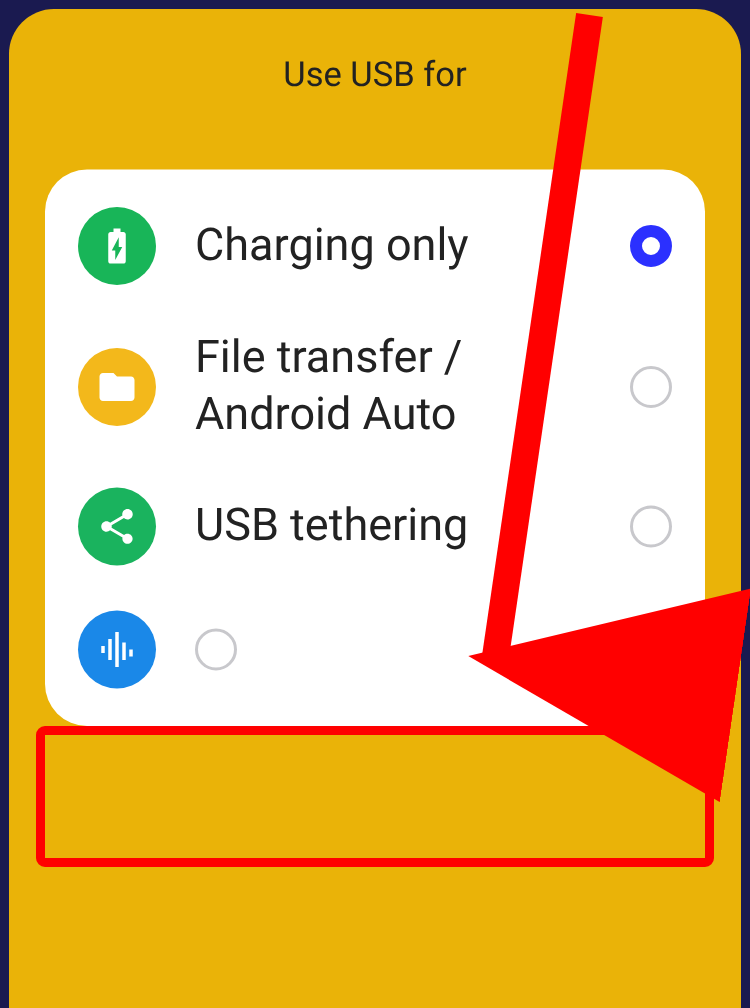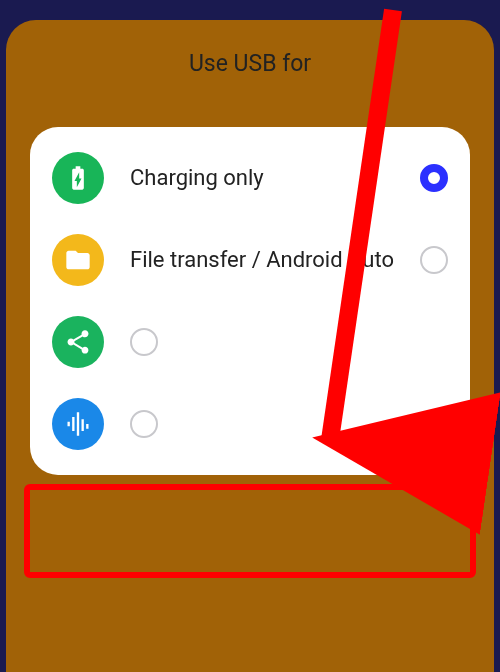--- a/index.html
+++ b/index.html
@@ -10,25 +10,24 @@
     background: #1a1a50;
     font-family: -apple-system, BlinkMacSystemFont, "Segoe UI", Roboto, sans-serif;
     overflow: hidden;
   }
   .sheet {
     position: absolute;
     top: 6px;
     left: 6px;
     right: 6px;
     bottom: 0;
-    background: #a16207;
+    background: #eab308;
     border-radius: 30px 30px 0 0;
     box-sizing: border-box;
     padding-top: 30px;
-    margin-top: 14px;
   }
   .title {
     text-align: center;
     font-size: 23px;
     color: #222;
     margin-bottom: 50px;
   }
   .card {
     background: #ffffff;
     border-radius: 28px;
@@ -53,21 +52,21 @@
     margin-right: 26px;
   }
   .icon-circle svg { width: 28px; height: 28px; fill: #fff; }
   .ic-green  { background: #18b558; }
   .ic-yellow { background: #f3b81b; }
   .ic-orange { background: #f37135; }
   .ic-emerald{ background: #1ab35e; }
   .ic-blue   { background: #1a88e8; }
   .label {
     flex: 1 1 auto;
-    font-size: 22px;
+    font-size: 30px;
     color: #222;
     line-height: 1.25;
     padding-right: 12px;
   }
   .radio {
     width: 28px;
     height: 28px;
     border-radius: 50%;
     border: 2px solid #c8c8cc;
     box-sizing: border-box;
@@ -121,20 +120,21 @@
       <div class="radio"></div>
     </div>
 
 
     <div class="row">
       <div class="icon-circle ic-emerald">
         <svg viewBox="0 0 24 24">
             <path d="M18 16.08c-.76 0-1.44.3-1.96.77L8.91 12.7c.05-.23.09-.46.09-.7s-.04-.47-.09-.7l7.05-4.11c.54.5 1.25.81 2.04.81 1.66 0 3-1.34 3-3s-1.34-3-3-3-3 1.34-3 3c0 .24.04.47.09.7L8.04 9.81C7.5 9.31 6.79 9 6 9c-1.66 0-3 1.34-3 3s1.34 3 3 3c.79 0 1.5-.31 2.04-.81l7.12 4.16c-.05.21-.08.43-.08.65 0 1.61 1.31 2.92 2.92 2.92s2.92-1.31 2.92-2.92-1.31-2.92-2.92-2.92z"></path>
           </svg>
       </div>
+      <div class="label">USB tethering</div>
       <div class="radio"></div>
     </div>
 
     <div class="row">
       <div class="icon-circle ic-blue">
         <svg viewBox="0 0 24 24">
             <path d="M7 18h2V6H7v12zm4 4h2V2h-2v20zm-8-8h2v-4H3v4zm12 4h2V8h-2v10zm4-6v4h2v-4h-2z"></path>
           </svg>
       </div>
       <div class="radio"></div>

